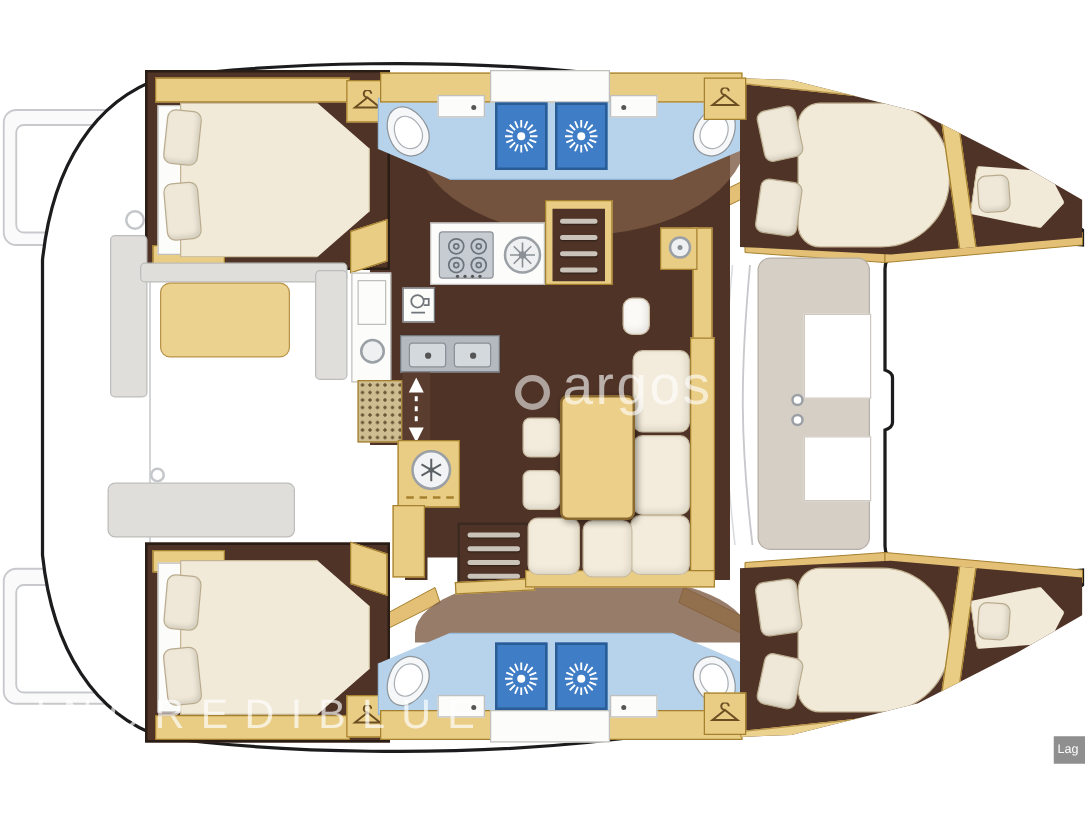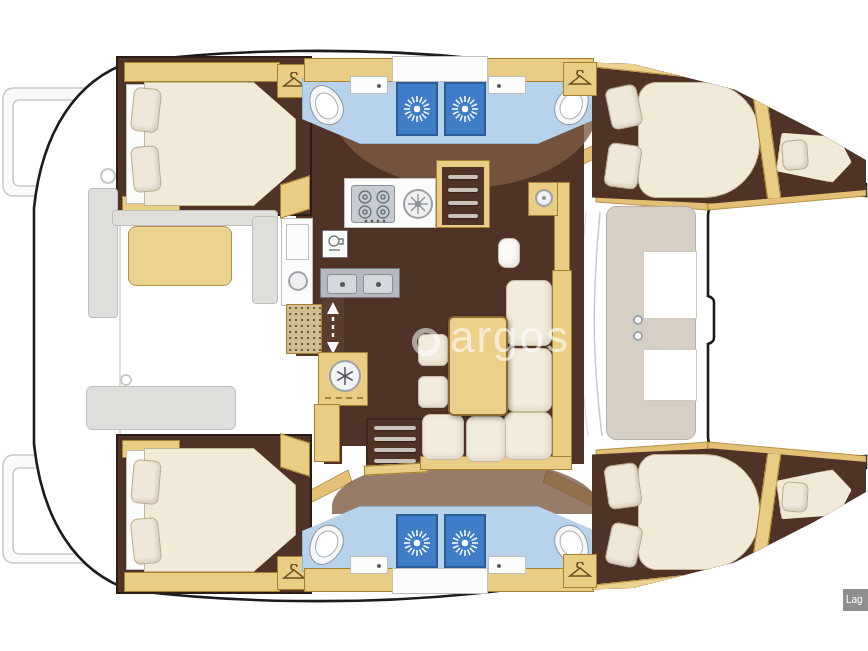--- a/index.html
+++ b/index.html
@@ -14,21 +14,21 @@
   .graybox{background:#dfdedb;border:1px solid #bdbdbb;}
   .ringel{border:2px solid #9aa0a5;border-radius:50%;background:#eef0f1;}
   .brown{background:#4e3326;}
   .blue{background:#b7d3eb;border:1px solid #8fb4d6;}
   .shower{background:#3f7ec6;border:2px solid #2a5c96;}
   .ss{background:#c6ccd2;border:1px solid #8a9096;}
   .rung{position:absolute;left:6px;right:6px;height:4px;border-radius:2px;background:#c9c3ba;box-shadow:0 1px 1px rgba(0,0,0,.35);}
   .dots{background-color:#cdbd90;background-image:radial-gradient(#6b5638 1.1px,transparent 1.5px);background-size:6px 6px;border:1px solid #a5802e;}
   .toilet{background:#f6f7f8;border:1.5px solid #8e959b;border-radius:50%/58% 58% 44% 44%;}
   .toilet .lid{position:absolute;left:4px;top:7px;right:4px;bottom:5px;border:1px solid #aab0b5;border-radius:50%/56% 56% 46% 46%;background:#fff;}
-  .wm{color:rgba(255,255,255,.62);pointer-events:none;margin-top:28px;}
+  .wm{color:rgba(255,255,255,.62);pointer-events:none;}
 </style>
 </head>
 <body>
 
 <div id="stage">
 
   <svg class="abs" style="left:0;top:0" width="868" height="651" viewBox="0 0 868 651">
 
     <g stroke="#c7c9cc" fill="#fafafa" stroke-width="1.5">
       <rect x="3" y="88" width="90" height="108" rx="10"></rect>
@@ -348,17 +348,18 @@
   <div class="abs graybox" style="left:252px;top:216px;width:26px;height:88px;border-radius:4px;"></div>
   <div class="abs tanl" style="left:128px;top:226px;width:104px;height:60px;border-radius:8px;"></div>
   <div class="abs graybox" style="left:86px;top:386px;width:150px;height:44px;border-radius:6px;"></div>
   <div class="abs ringel" style="left:100px;top:168px;width:16px;height:16px;background:#fff;border-color:#c4c6ca;"></div>
   <div class="abs ringel" style="left:120px;top:374px;width:12px;height:12px;background:#fff;border-color:#c4c6ca;"></div>
 
   <div class="abs wm" style="left:398px;top:288px;width:220px;height:54px;">
     <div class="abs" style="left:14px;top:12px;width:28px;height:28px;border:5px solid rgba(255,255,255,.55);border-radius:50%;"></div>
     <span class="abs" style="left:52px;top:-4px;font-size:44px;font-weight:400;letter-spacing:2px;">argos</span>
   </div>
+  <div class="abs wm" style="left:28px;top:552px;font-size:33px;font-weight:400;letter-spacing:13px;color:rgba(255,255,255,.68);white-space:nowrap;">INCREDIBLUE</div>
   <div class="abs" style="left:843px;top:589px;width:25px;height:22px;background:#8f8f8f;overflow:hidden;">
     <span style="color:#fff;font-size:10px;line-height:22px;padding-left:3px;display:block;">Lag</span>
   </div>
 
 </div>
 
 </body></html>

